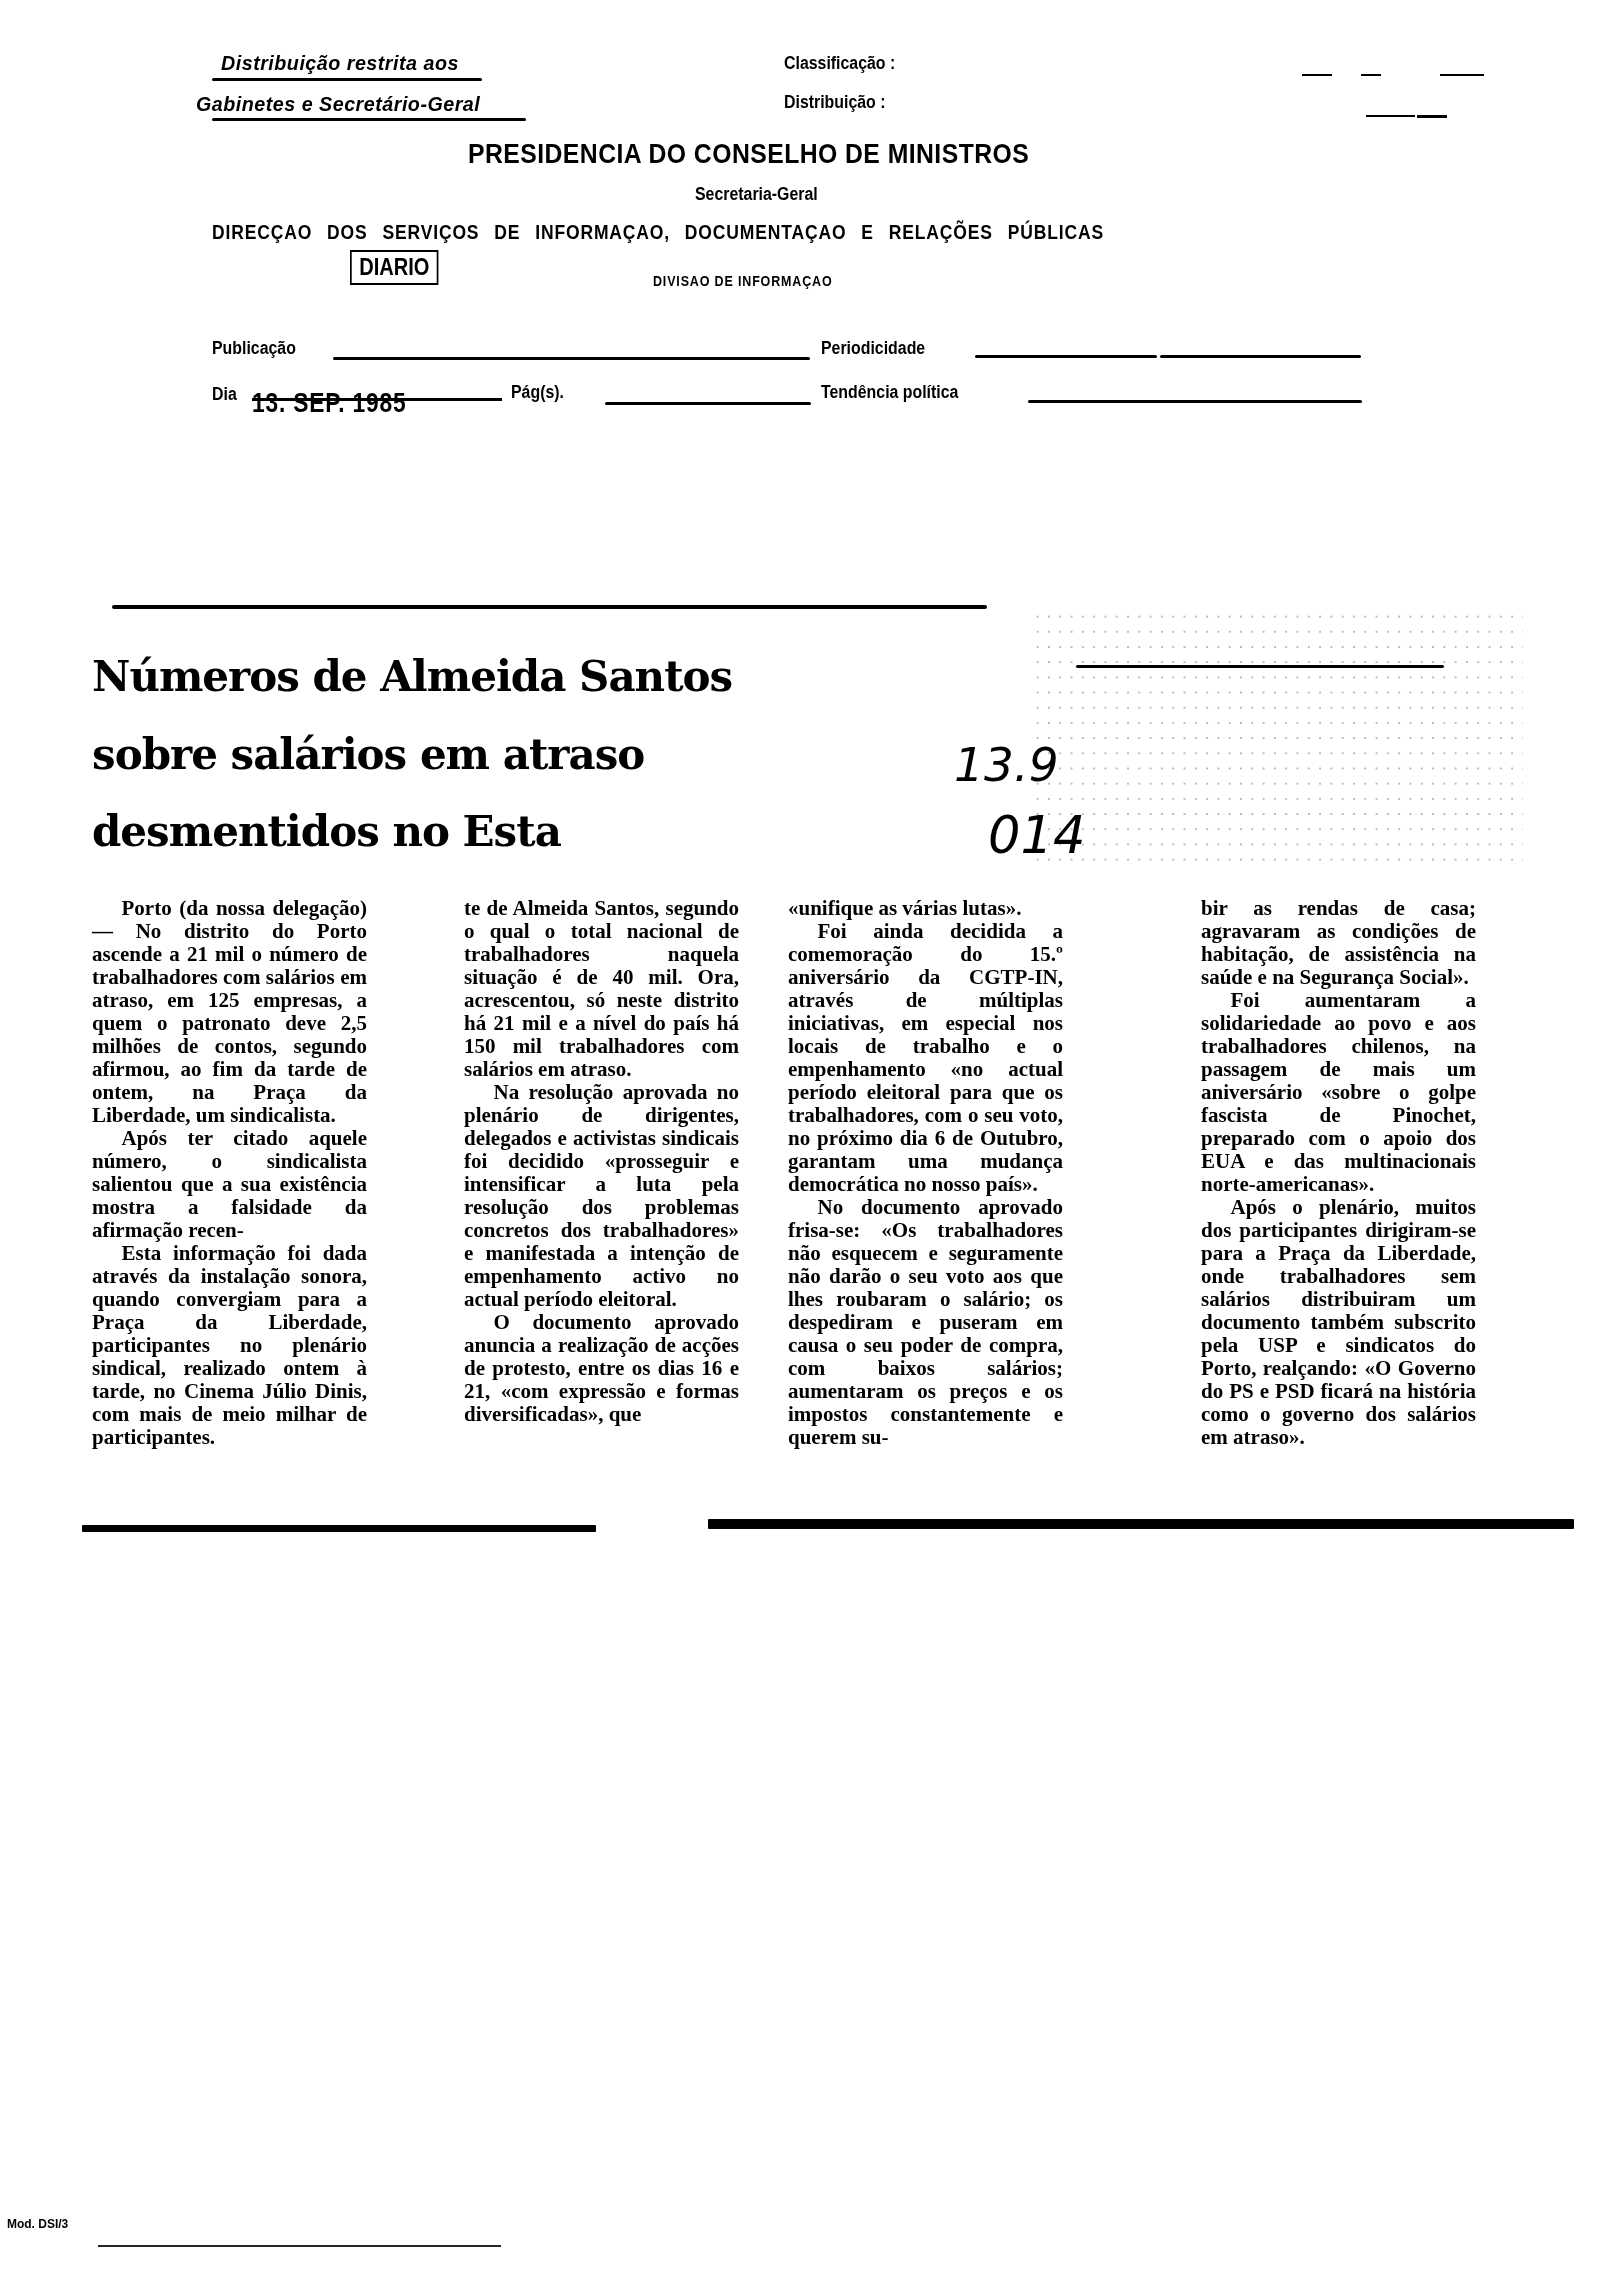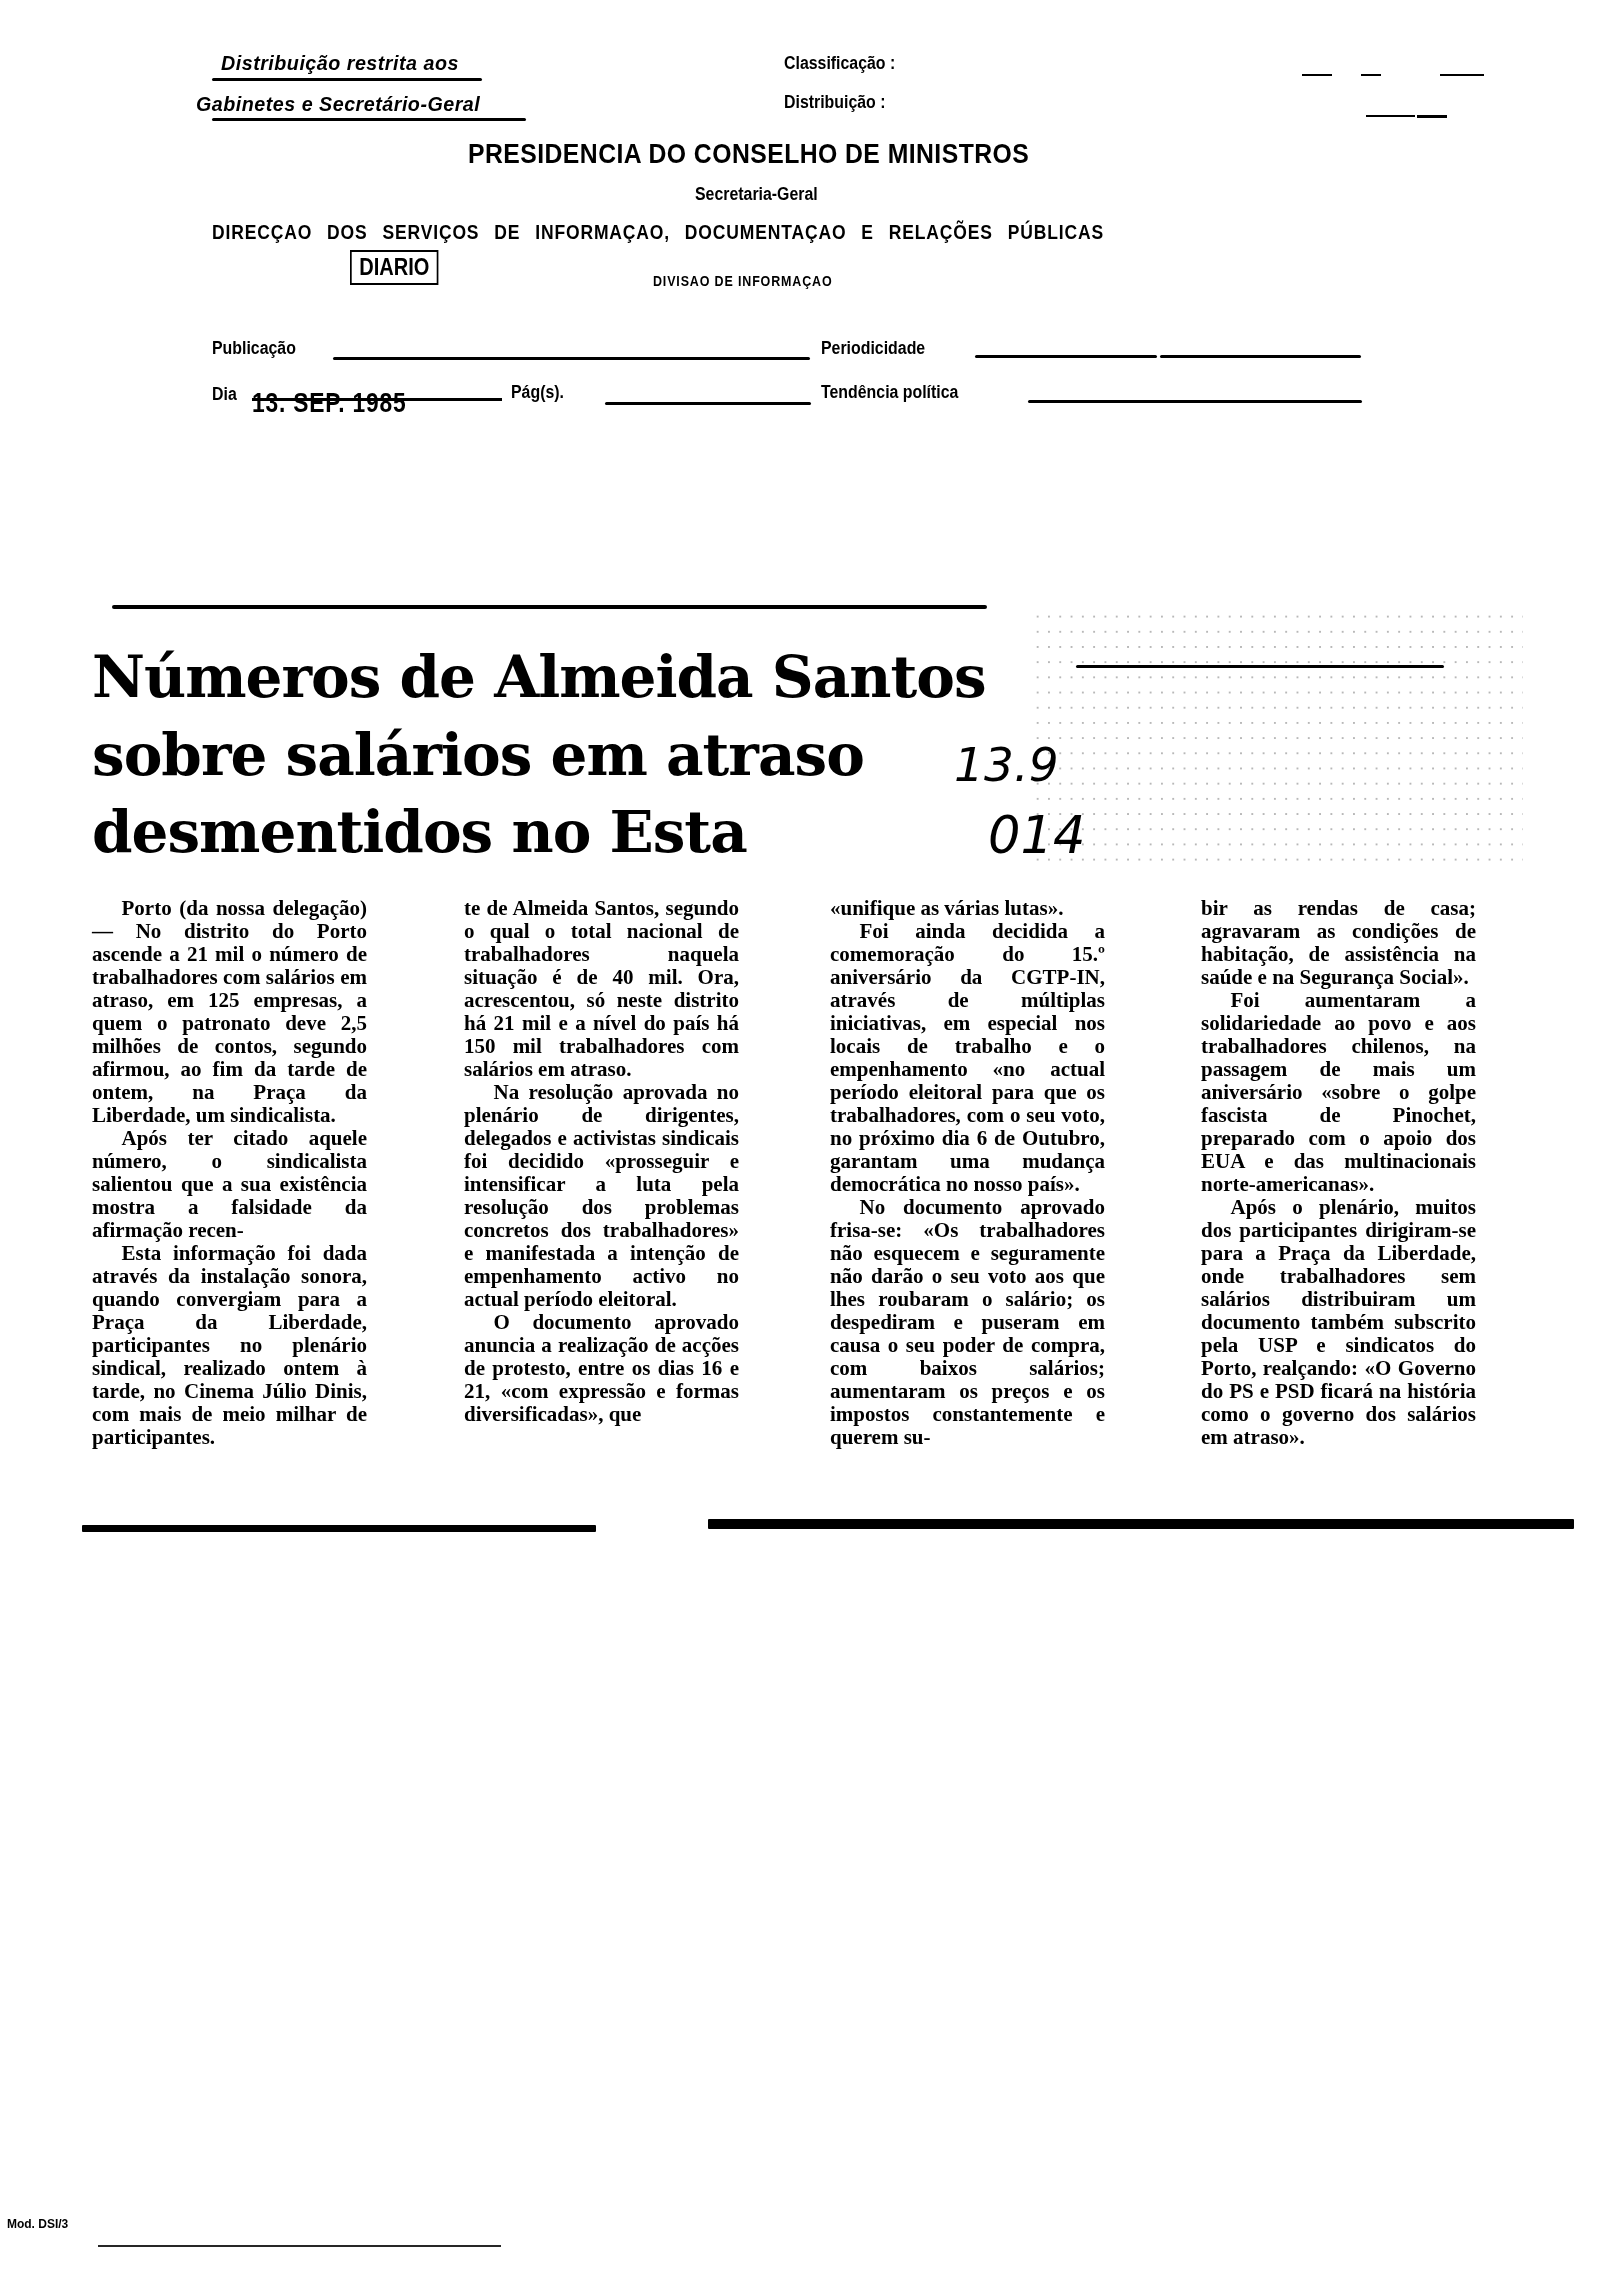--- a/index.html
+++ b/index.html
@@ -14,21 +14,21 @@
   .subtitle { font-weight:bold; font-size:18.7px; transform:scaleX(0.85); transform-origin:left; }
   .direccao { font-weight:bold; font-size:20.6px; letter-spacing:1px; word-spacing:10.8px; transform:scaleX(0.85); transform-origin:left; white-space:nowrap; }
   .divisao { font-weight:bold; font-size:14.7px; transform:scaleX(0.85); transform-origin:left; letter-spacing:1px; }
   .stamp { border-left:2px solid #000; border-right:2px solid #000; border-top:2.9px solid #000; border-bottom:2.9px solid #000; padding:2px 8.8px; font-weight:bold; font-size:23.6px; transform:scaleX(0.85); transform-origin:left; }
   .field-line { height:2.9px; background:#000; border-radius:1.5px; }
   .date-stamp { font-weight:bold; font-size:28.5px; letter-spacing:1px; transform:scaleX(0.8); transform-origin:left; }
   .date-strike { height:2.9px; background:#000; }
 
   
   .rule { background:#000; border-radius:2.9px; }
-  .headline { font-family:"DejaVu Serif", serif; font-weight:bold; font-size:58px; line-height:74px; letter-spacing:-1px; white-space:nowrap; }
+  .headline { font-family:"DejaVu Serif", serif; font-weight:bold; font-size:42px; line-height:74px; letter-spacing:-1px; white-space:nowrap; }
   .hand { font-family:"DejaVu Sans", sans-serif; font-size:54px; font-style:italic;margin-left:40px; }
   .col { font-family:"Liberation Serif", serif; font-weight:bold; font-size:21px; line-height:23px; text-align:justify; width:275px; }
   .col p { margin:0; text-indent:0; }
   .col p.ind { text-indent:29.5px; }
 
   .footer { font-weight:bold; font-size:12px; }
   .speck { background:#000; }
 </style>
 </head>
 <body>
@@ -88,21 +88,21 @@
   <p class="ind">Após ter citado aquele número, o sindicalista salientou que a sua existência mostra a falsidade da afirmação recen-</p>
   <p class="ind">Esta informação foi dada através da instalação sonora, quando convergiam para a Praça da Liberdade, participantes no plenário sindical, realizado ontem à tarde, no Cinema Júlio Dinis, com mais de meio milhar de participantes.</p>
 </div>
 
 <div class="abs col" style="left:464px;top:897px;">
   <p>te de Almeida Santos, segundo o qual o total nacional de trabalhadores naquela situação é de 40 mil. Ora, acrescentou, só neste distrito há 21 mil e a nível do país há 150 mil trabalhadores com salários em atraso.</p>
   <p class="ind">Na resolução aprovada no plenário de dirigentes, delegados e activistas sindicais foi decidido «prosseguir e intensificar a luta pela resolução dos problemas concretos dos trabalhadores» e manifestada a intenção de empenhamento activo no actual período eleitoral.</p>
   <p class="ind">O documento aprovado anuncia a realização de acções de protesto, entre os dias 16 e 21, «com expressão e formas diversificadas», que</p>
 </div>
 
-<div class="abs col" style="left:830px;top:897px;">
+<div class="abs col" style="left:788px;top:897px;">
   <p>«unifique as várias lutas».</p>
   <p class="ind">Foi ainda decidida a comemoração do 15.º aniversário da CGTP-IN, através de múltiplas iniciativas, em especial nos locais de trabalho e o empenhamento «no actual período eleitoral para que os trabalhadores, com o seu voto, no próximo dia 6 de Outubro, garantam uma mudança democrática no nosso país».</p>
   <p class="ind">No documento aprovado frisa-se: «Os trabalhadores não esquecem e seguramente não darão o seu voto aos que lhes roubaram o salário; os despediram e puseram em causa o seu poder de compra, com baixos salários; aumentaram os preços e os impostos constantemente e querem su-</p>
 </div>
 
 <div class="abs col" style="left:1201px;top:897px;">
   <p>bir as rendas de casa; agravaram as condições de habitação, de assistência na saúde e na Segurança Social».</p>
   <p class="ind">Foi aumentaram a solidariedade ao povo e aos trabalhadores chilenos, na passagem de mais um aniversário «sobre o golpe fascista de Pinochet, preparado com o apoio dos EUA e das multinacionais norte-americanas».</p>
   <p class="ind">Após o plenário, muitos dos participantes dirigiram-se para a Praça da Liberdade, onde trabalhadores sem salários distribuiram um documento também subscrito pela USP e sindicatos do Porto, realçando: «O Governo do PS e PSD ficará na história como o governo dos salários em atraso».</p>
 </div>

